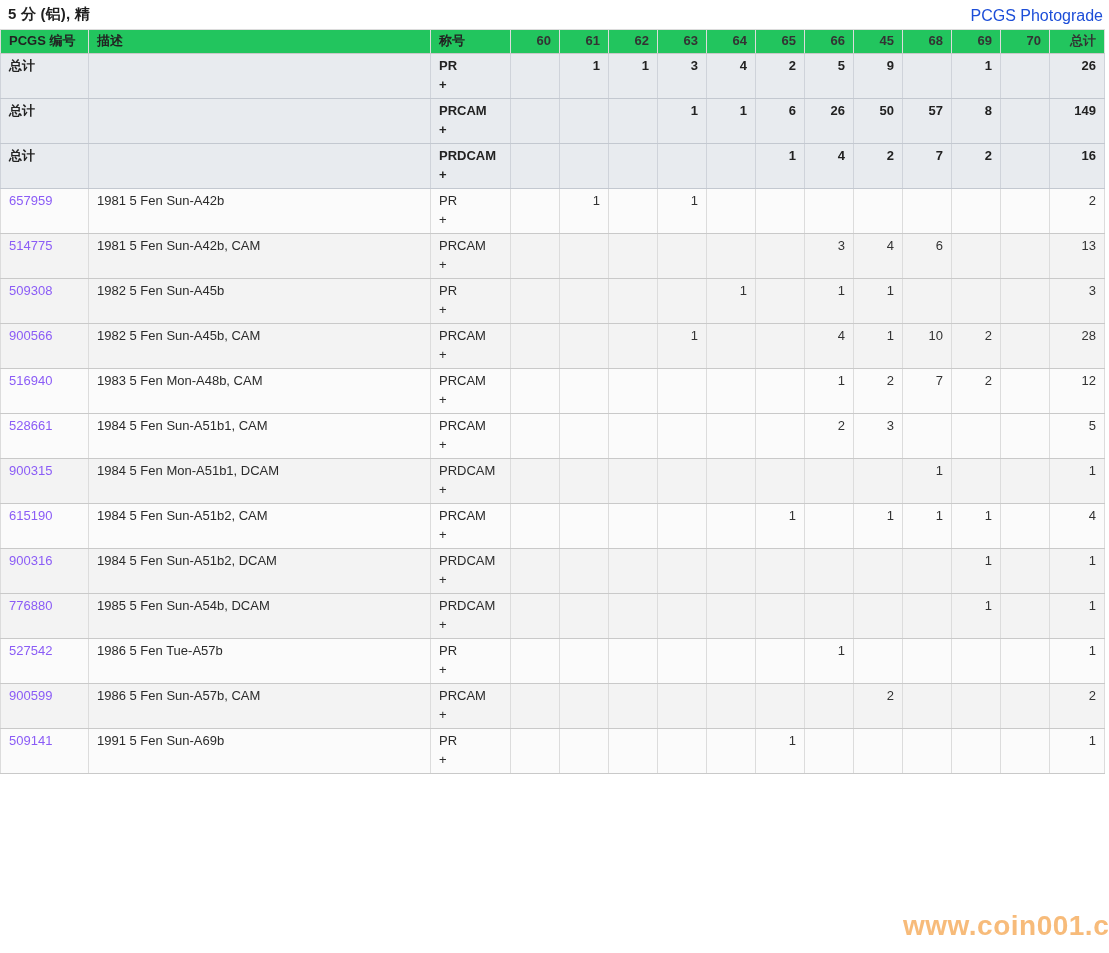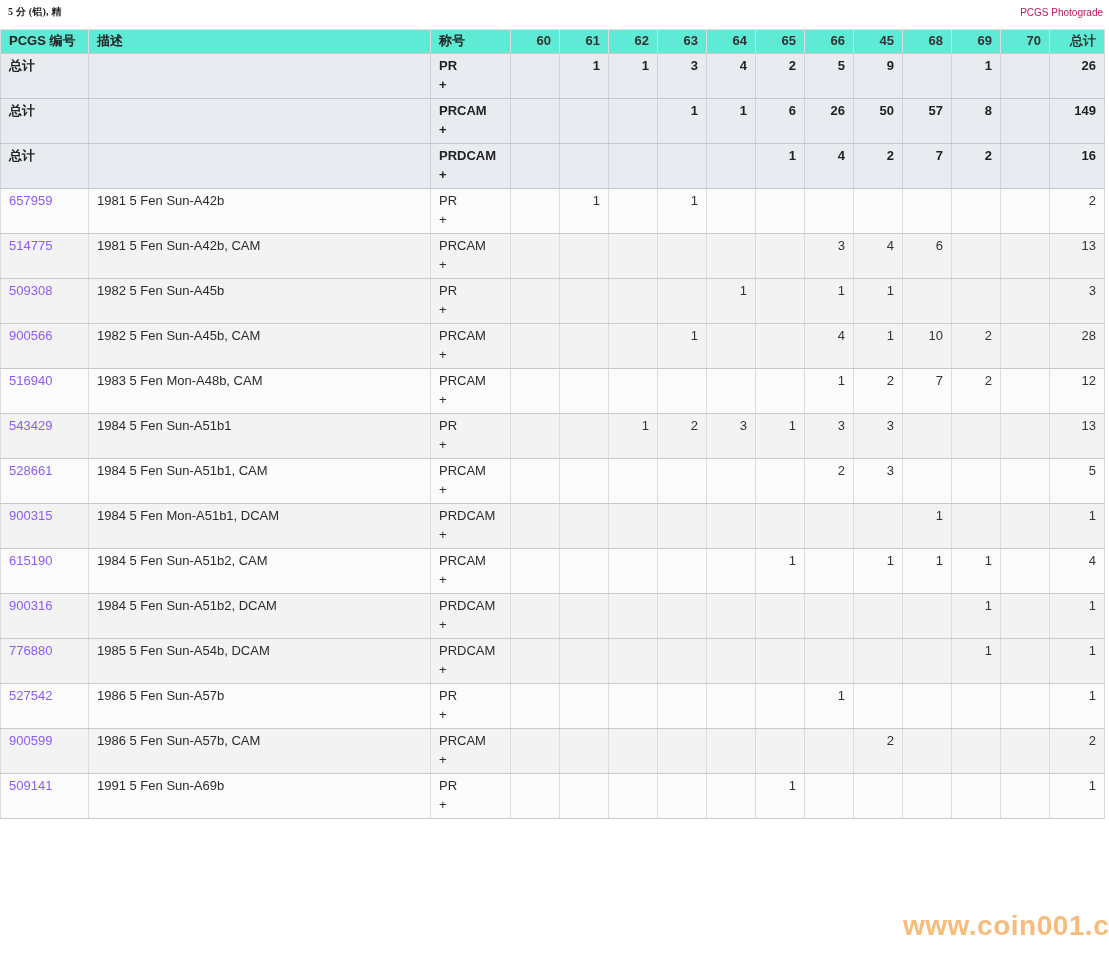--- a/index.html
+++ b/index.html
@@ -5,32 +5,32 @@
   html,body{margin:0;padding:0;background:#ffffff;}
   body{
     width:1109px;height:953px;position:relative;overflow:hidden;
     font-family:"Liberation Sans","DejaVu Sans",sans-serif;
     color:#2b2b2b;
   }
   .top{
     display:flex;justify-content:space-between;align-items:flex-start;
     padding:5px 6px 2px 8px;height:22px;
   }
-  .page-title{font-size:10px;font-weight:bold;color:#1f1f1f;letter-spacing:.2px;font-family:Liberation Serif, serif;}
-  .pg-link{font-size:10px;color:#be185d;text-decoration:none;margin-top:2px;}
+  .page-title{font-size:15px;font-weight:bold;color:#1f1f1f;letter-spacing:.2px;}
+  .pg-link{font-size:16px;color:#1d4ed8;text-decoration:none;margin-top:2px;}
   table{
     border-collapse:collapse;table-layout:fixed;width:1104px;
     border:1px solid #c9c9c9;
   }
   th,td{
     border:1px solid #dcdcdc;border-bottom:1px solid #c9c9c9;
     padding:3px 8px;font-size:13px;vertical-align:top;line-height:1.45;
     overflow:hidden;white-space:nowrap;
   }
-  thead th{background:#5eead4;font-weight:bold;color:#222;padding-top:2px;padding-bottom:2px;}
+  thead th{background:#22c55e;font-weight:bold;color:#222;padding-top:2px;padding-bottom:2px;}
   th.left{text-align:left;}
   .num{text-align:right;color:#333;}
   tbody td{height:38px;}
   tr.totals-row td{background:#e8ebef;font-weight:bold;color:#222;border-color:#cfd3da;border-bottom-color:#c3c8d0;}
   tr.row-odd td{background:#fbfbfb;}
   tr.row-even td{background:#f3f3f3;}
   a.pcgs{color:#8b5cf6;text-decoration:none;}
   .desig div{line-height:1.45;}
   .watermark{
     position:absolute;top:910px;left:903px;
@@ -237,40 +237,20 @@
         <td class="num"></td>
         <td class="num"></td>
         <td class="num"></td>
         <td class="num">1</td>
         <td class="num">2</td>
         <td class="num">7</td>
         <td class="num">2</td>
         <td class="num"></td>
         <td class="num">12</td>
       </tr>
-      <tr class="row-even">
-        <td><a class="pcgs" href="#">543429</a></td>
-        <td>1984 5 Fen Sun-A51b1</td>
-        <td class="desig">
-          <div>PR</div>
-          <div>+</div>
-        </td>
-        <td class="num"></td>
-        <td class="num"></td>
-        <td class="num">1</td>
-        <td class="num">2</td>
-        <td class="num">3</td>
-        <td class="num">1</td>
-        <td class="num">3</td>
-        <td class="num">3</td>
-        <td class="num"></td>
-        <td class="num"></td>
-        <td class="num"></td>
-        <td class="num">13</td>
-      </tr>
       <tr class="row-odd">
         <td><a class="pcgs" href="#">528661</a></td>
         <td>1984 5 Fen Sun-A51b1, CAM</td>
         <td class="desig">
           <div>PRCAM</div>
           <div>+</div>
         </td>
         <td class="num"></td>
         <td class="num"></td>
         <td class="num"></td>
@@ -359,21 +339,21 @@
         <td class="num"></td>
         <td class="num"></td>
         <td class="num"></td>
         <td class="num"></td>
         <td class="num">1</td>
         <td class="num"></td>
         <td class="num">1</td>
       </tr>
       <tr class="row-odd">
         <td><a class="pcgs" href="#">527542</a></td>
-        <td>1986 5 Fen Sun-A57b</td>
+        <td>1986 5 Fen Tue-A57b</td>
         <td class="desig">
           <div>PR</div>
           <div>+</div>
         </td>
         <td class="num"></td>
         <td class="num"></td>
         <td class="num"></td>
         <td class="num"></td>
         <td class="num"></td>
         <td class="num"></td>

